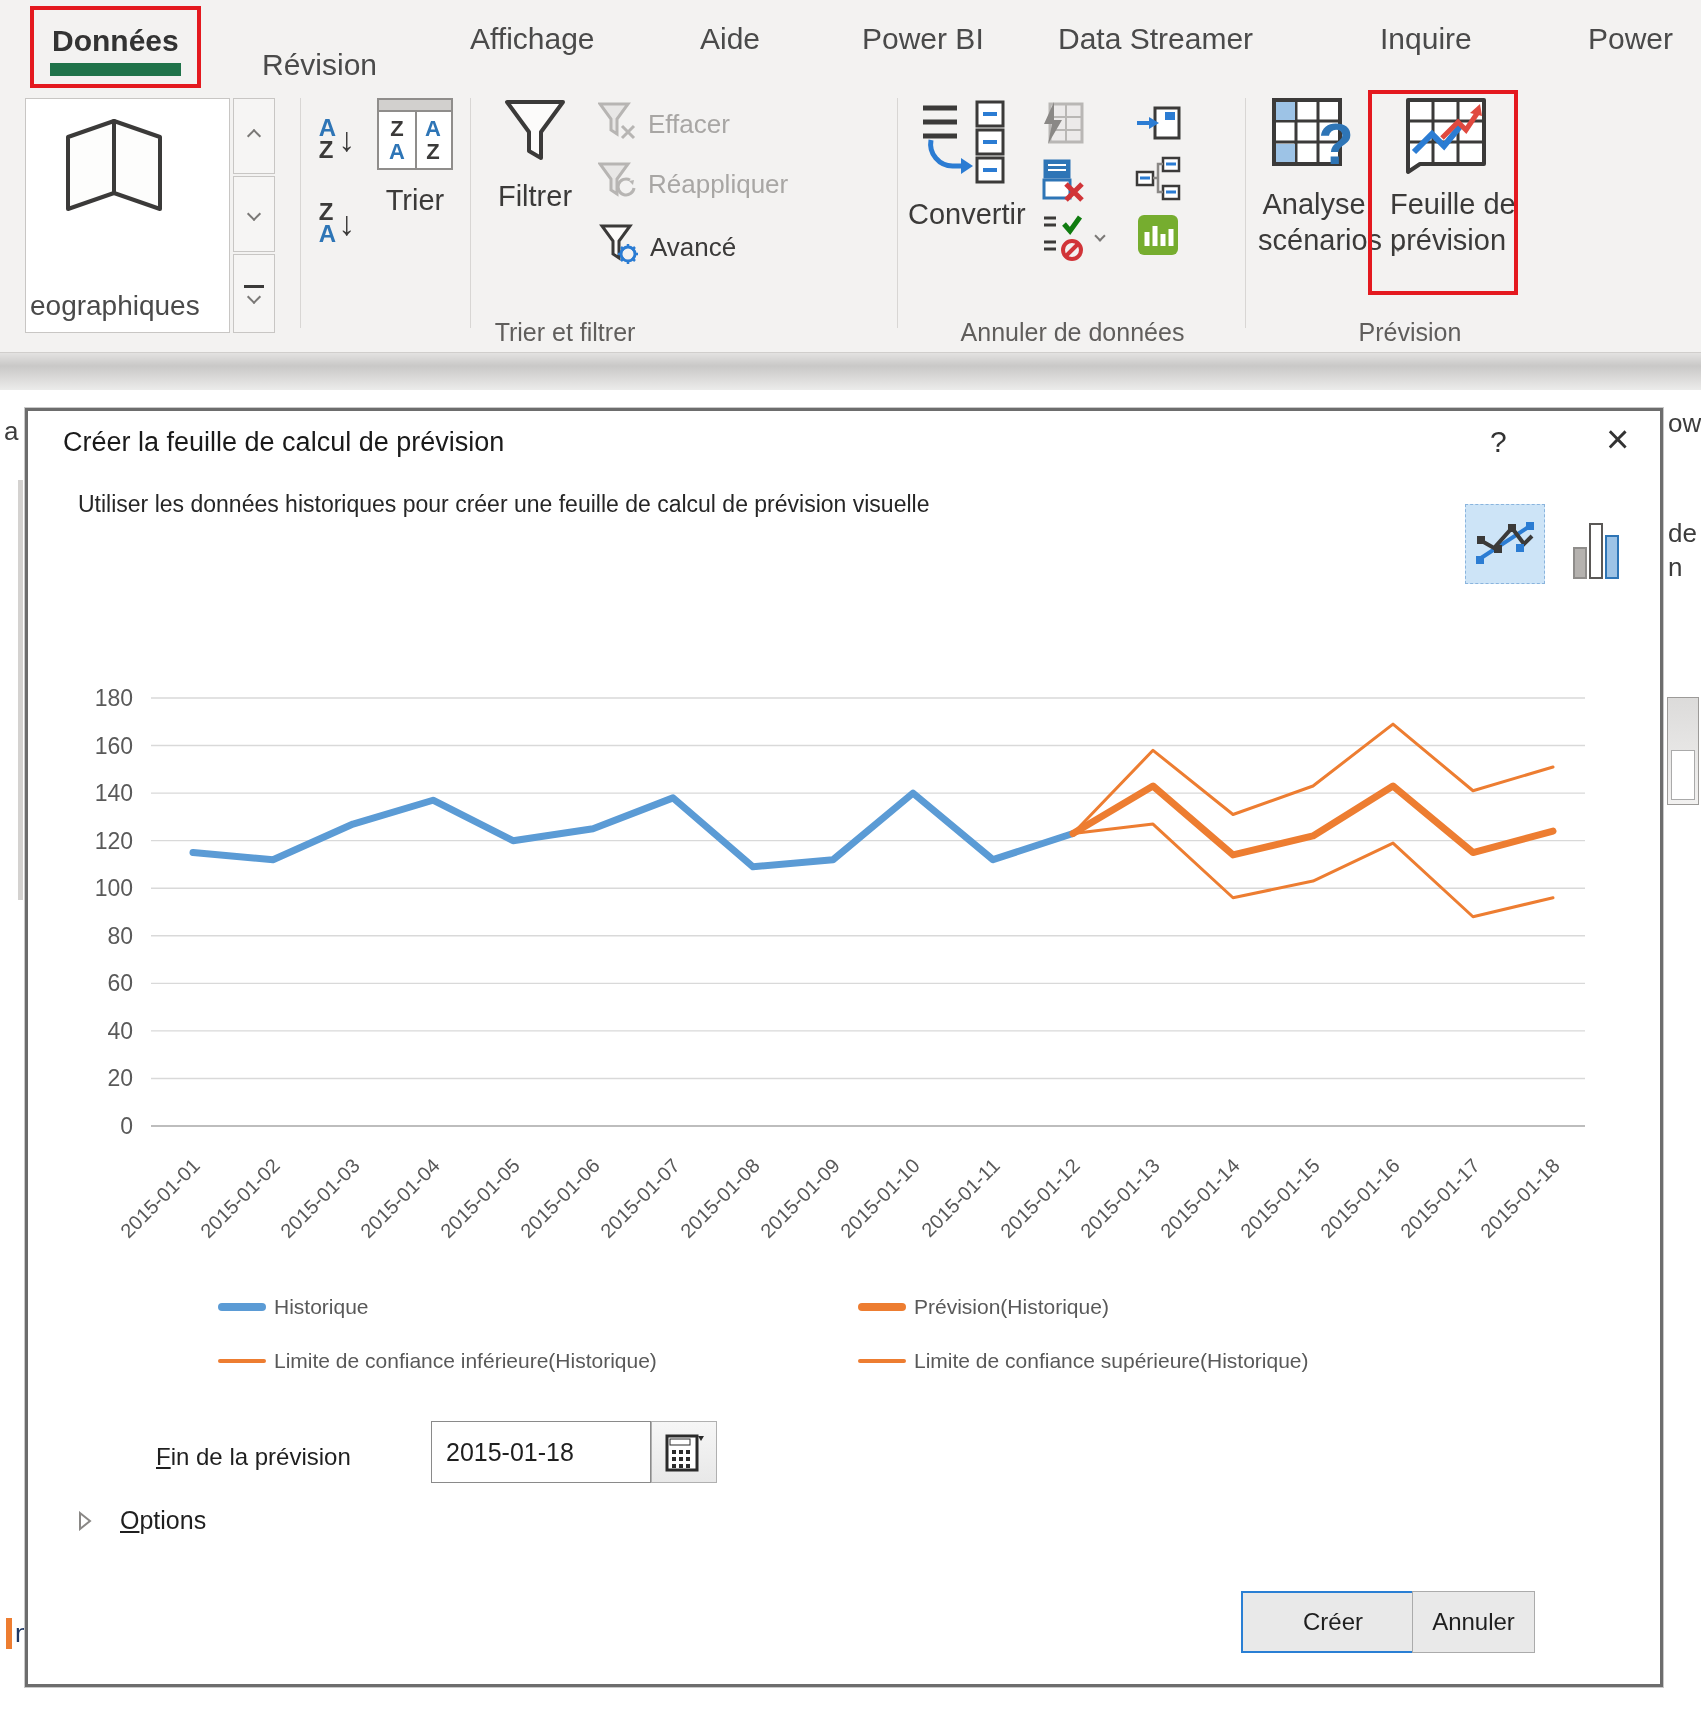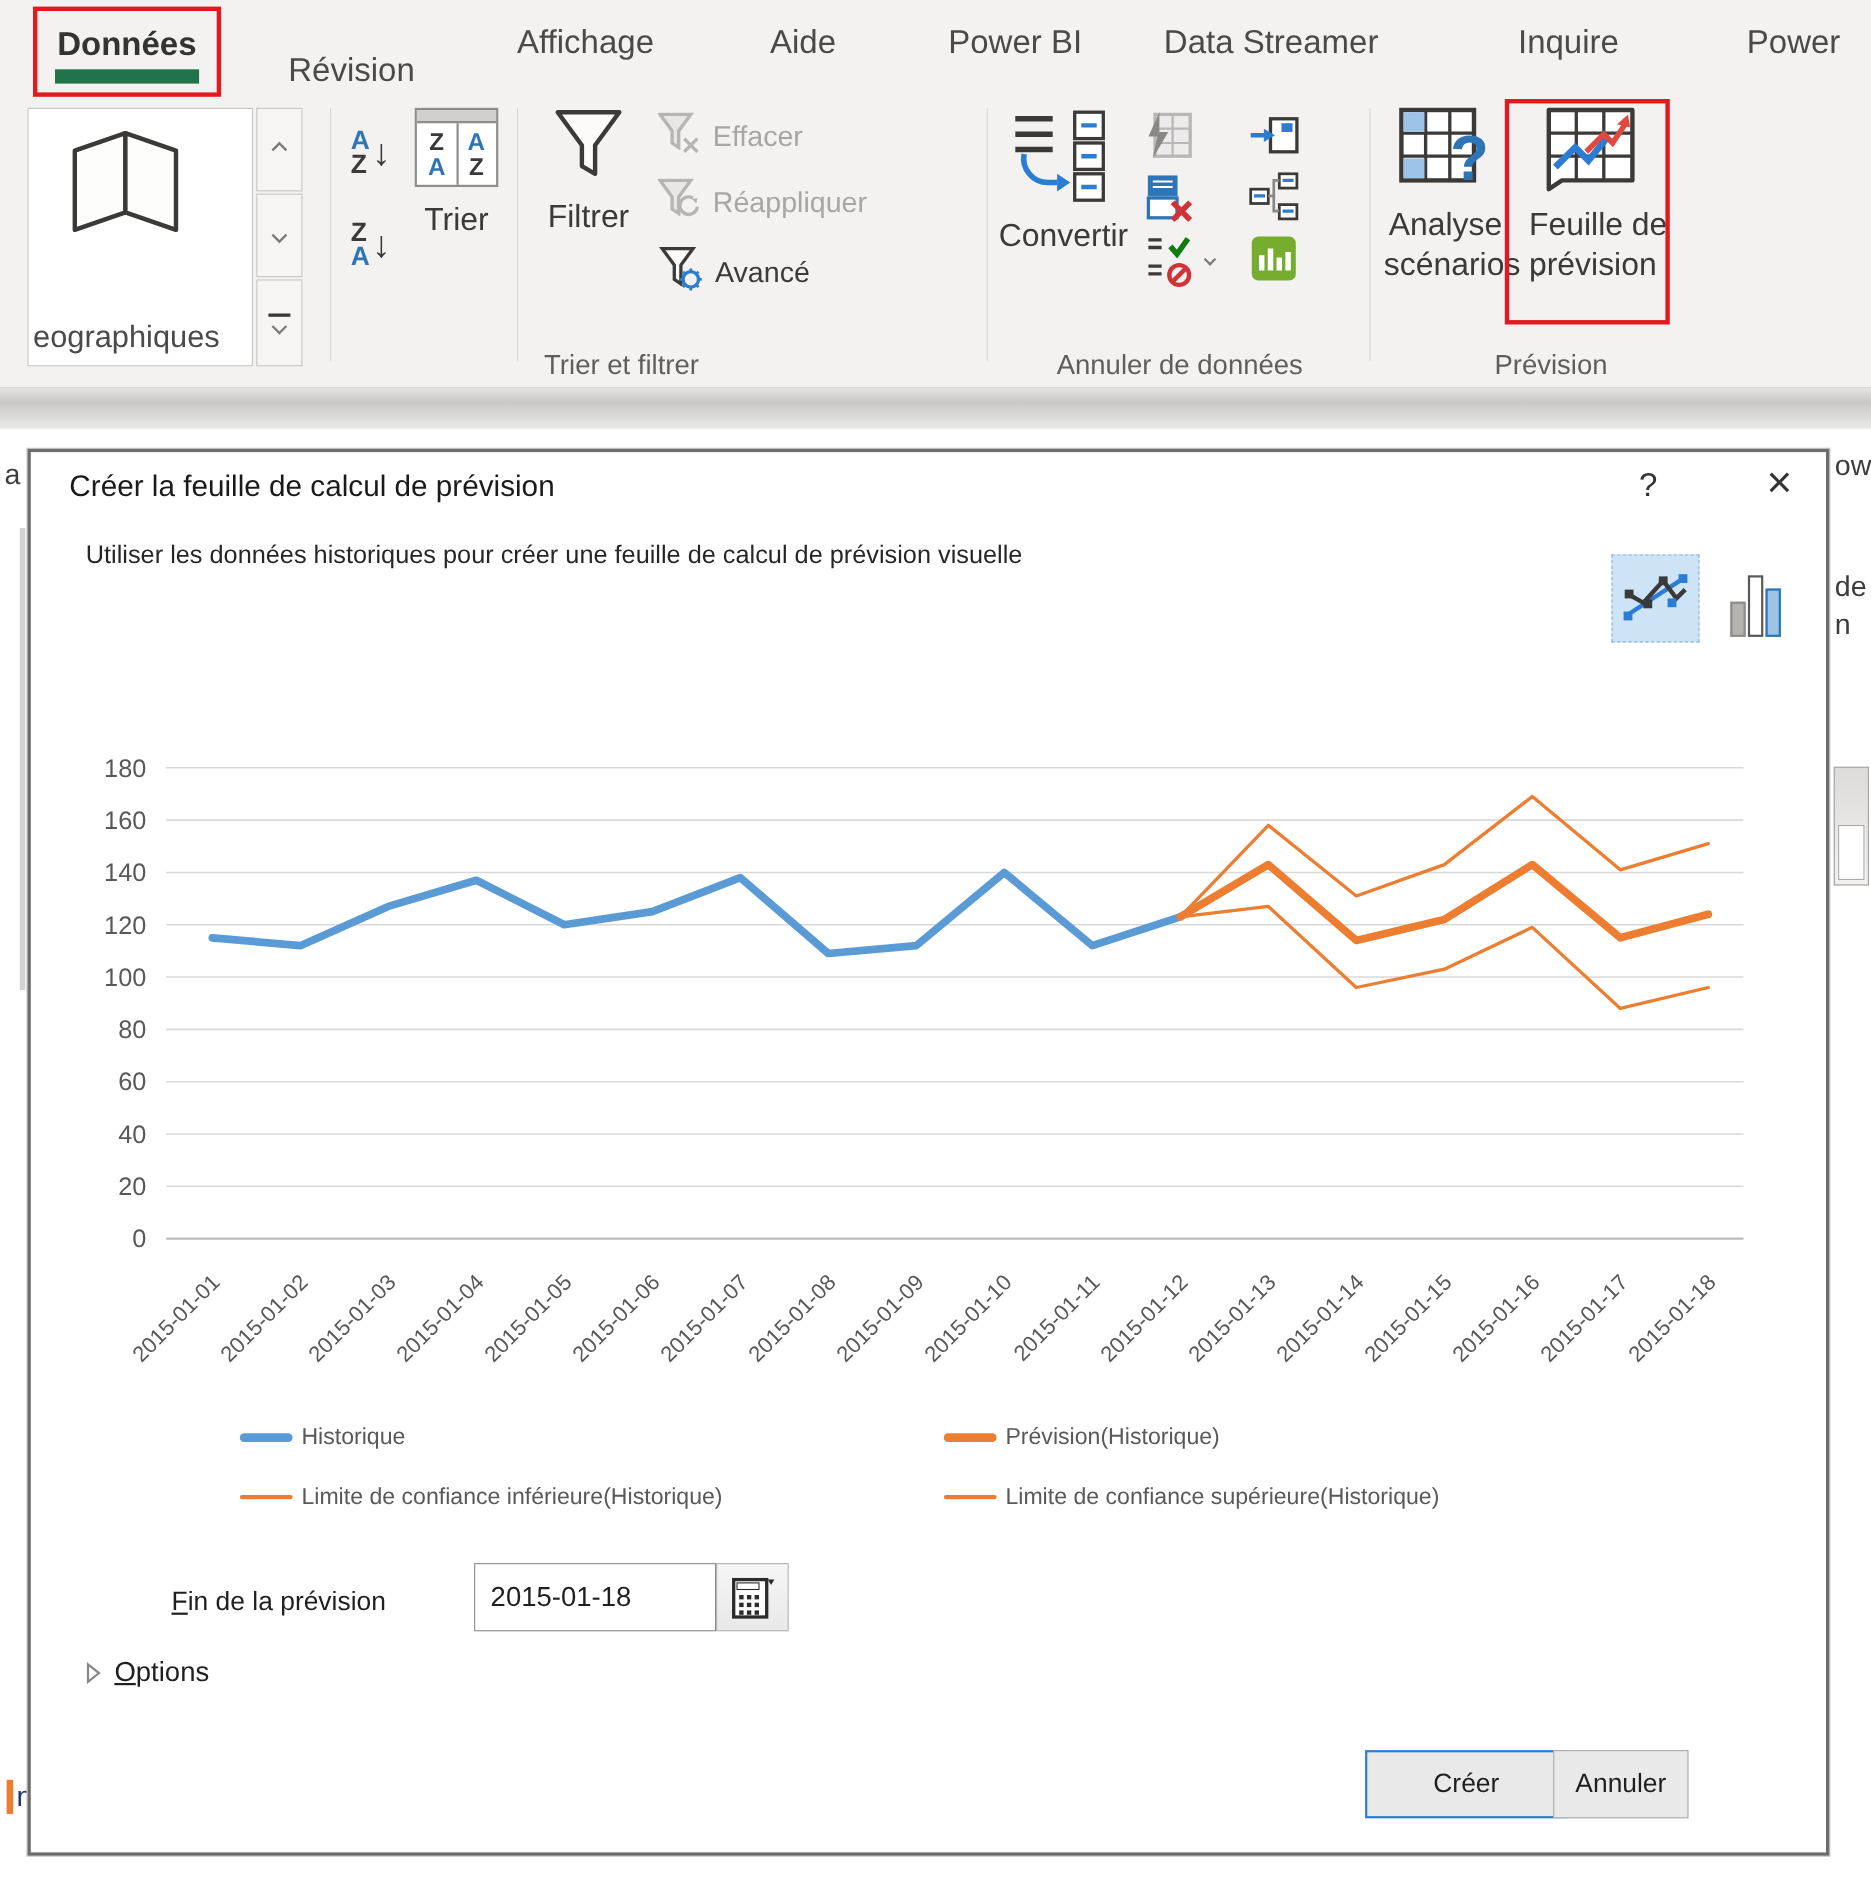--- a/index.html
+++ b/index.html
@@ -65,21 +65,21 @@
   .legend-item .swatch{width:48px;height:8px;border-radius:4px;background:#999;flex:0 0 auto;}
   .legend-item.thin .swatch{height:4px;}
   .li-0{left:190px;top:884px;}
   .li-1{left:830px;top:884px;}
   .li-2{left:190px;top:938px;}
   .li-3{left:830px;top:938px;}
   .fin-label{position:absolute;left:128px;top:1032px;font-size:24px;color:#1f1f1f;}
   .fin-label .ul{text-decoration:underline;}
   .fin-input{position:absolute;left:403px;top:1010px;width:220px;height:62px;border:1px solid #8a8a8a;font-size:25px;color:#1f1f1f;padding:0 0 0 14px;background:#fff;}
   .cal-btn{position:absolute;left:623px;top:1010px;width:66px;height:62px;background:linear-gradient(#f6f6f6,#e8e8e8);border:1px solid #b0b0b0;display:flex;align-items:center;justify-content:center;cursor:pointer;}
-  .options-row{position:absolute;left:50px;top:1095px;display:flex;align-items:center;gap:12px;cursor:pointer;}
+  .options-row{position:absolute;left:50px;top:1095px;display:flex;align-items:center;gap:28px;cursor:pointer;}
   .options-label{font-size:25px;color:#1f1f1f;}
   .options-label .ul{text-decoration:underline;}
   .dlg-btn{position:absolute;top:1180px;height:62px;font-size:24px;color:#1f1f1f;background:#e9e9e9;border:1px solid #ababab;display:flex;align-items:center;justify-content:center;cursor:pointer;}
   .btn-create{left:1213px;width:184px;border:2px solid #2a7fd4;}
   .btn-cancel{left:1384px;width:123px;}
 </style>
 </head>
 <body>
 
 <div class="screen">

